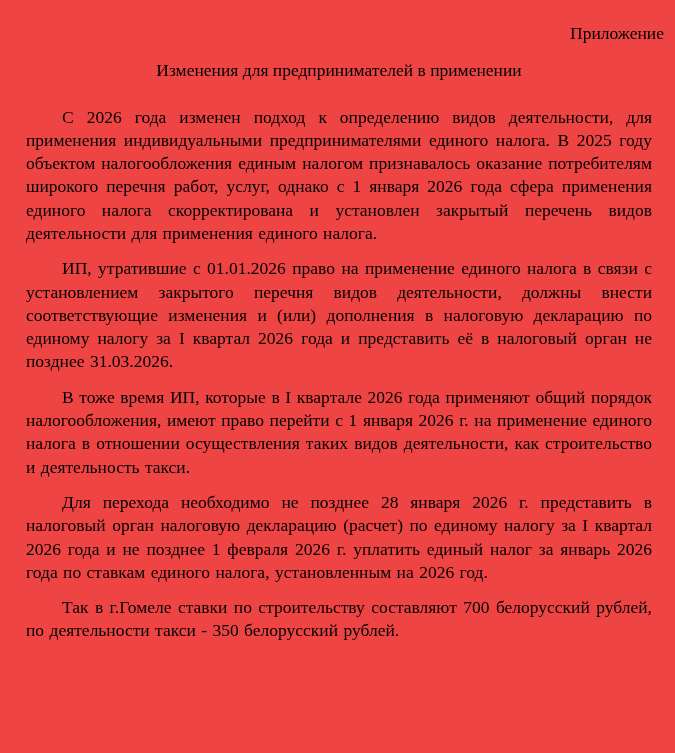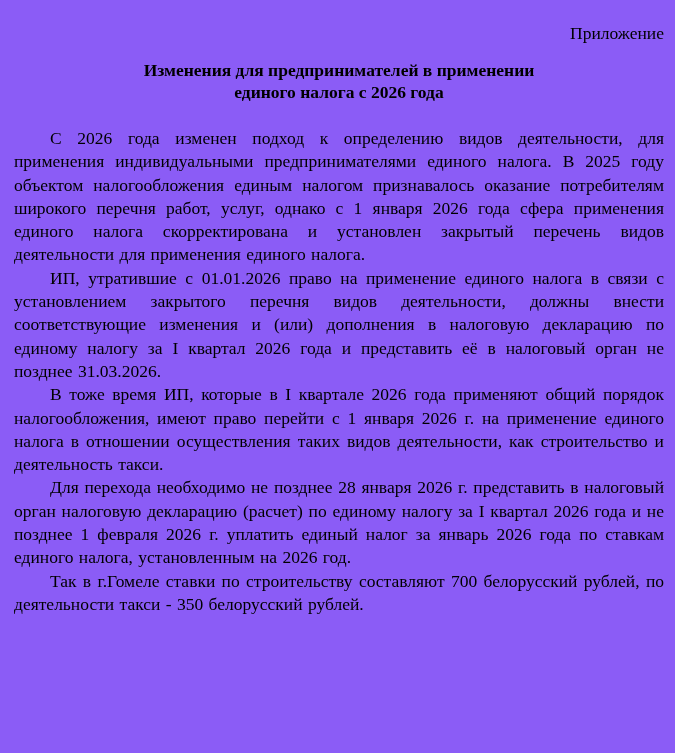--- a/index.html
+++ b/index.html
@@ -12,56 +12,55 @@
     height: 753px;
     overflow: hidden;
     font-family: "Liberation Serif", "DejaVu Serif", serif;
     color: #000000;
   }
   .page {
     box-sizing: border-box;
     width: 675px;
     height: 753px;
     padding: 23px 11px 0 14px;
-    background: #8b5cf6;
+    background: #ef4444;
   }
   .annotation {
     text-align: right;
     font-size: 17.5px;
     line-height: 21px;
   }
   .title {
     margin: 16px 0 0 0;
     text-align: center;
-    font-weight: bold;
+    font-weight: normal;
     font-size: 17.5px;
     line-height: 21.5px;
   }
   .doc-body {
     margin-top: 24px;
   }
   .para {
-    margin: 0;
+    margin: 12px;
     font-size: 17.5px;
     line-height: 23.3px;
     text-align: justify;
     text-indent: 36px;
     word-spacing: 1px;
   }
 </style>
 </head>
 <body>
 
 <div class="page">
 
   <div class="annotation">Приложение</div>
 
   <h1 class="title">
     <span>Изменения для предпринимателей в применении</span><br>
-    <span>единого налога с 2026 года</span>
   </h1>
 
   <div class="doc-body">
     <p class="para">С 2026 года изменен подход к определению видов деятельности, для применения индивидуальными предпринимателями единого налога. В 2025 году объектом налогообложения единым налогом признавалось оказание потребителям широкого перечня работ, услуг, однако с 1 января 2026 года сфера применения единого налога скорректирована и установлен закрытый перечень видов деятельности для применения единого налога.</p>
     <p class="para">ИП, утратившие с 01.01.2026 право на применение единого налога в связи с установлением закрытого перечня видов деятельности, должны внести соответствующие изменения и (или) дополнения в налоговую декларацию по единому налогу за I квартал 2026 года и представить её в налоговый орган не позднее 31.03.2026.</p>
     <p class="para">В тоже время ИП, которые в I квартале 2026 года применяют общий порядок налогообложения, имеют право перейти с 1 января 2026 г. на применение единого налога в отношении осуществления таких видов деятельности, как строительство и деятельность такси.</p>
     <p class="para">Для перехода необходимо не позднее 28 января 2026 г. представить в налоговый орган налоговую декларацию (расчет) по единому налогу за I квартал 2026 года и не позднее 1 февраля 2026 г. уплатить единый налог за январь 2026 года по ставкам единого налога, установленным на 2026 год.</p>
     <p class="para">Так в г.Гомеле ставки по строительству составляют 700 белорусский рублей, по деятельности такси - 350 белорусский рублей.</p>
   </div>
 

